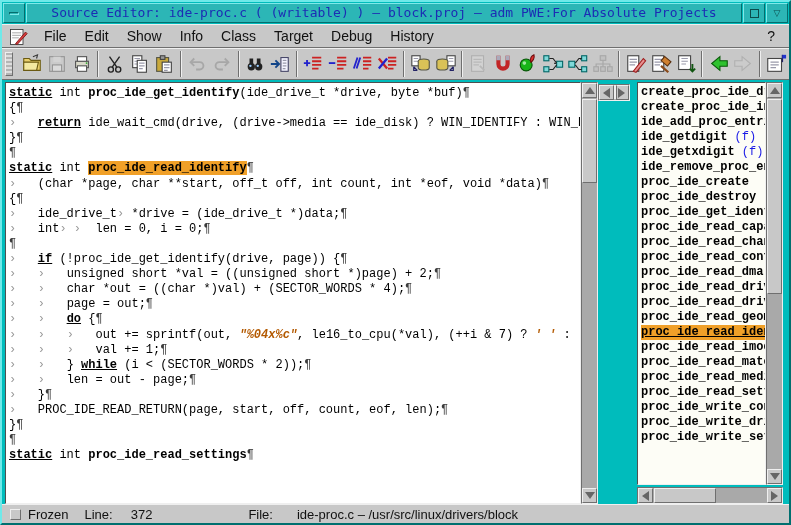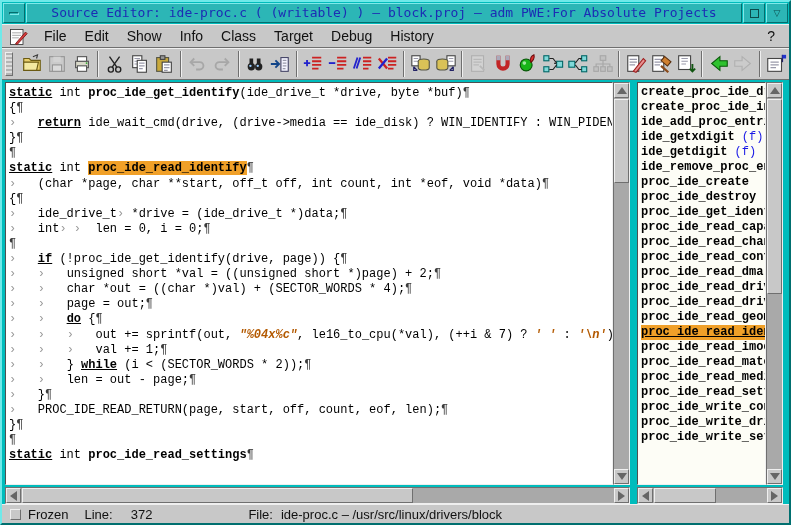--- a/index.html
+++ b/index.html
@@ -31,21 +31,21 @@
              display:flex; align-items:center; padding-left:3px; }
   .grip { width:9px; height:24px; margin-right:6px; border:1px solid; border-color:#efefef #6f6f6f #6f6f6f #efefef;
           background:repeating-linear-gradient(0deg,#b5b5b5 0 2px,#dedede 2px 4px); }
   .tb-btn { width:27px; height:27px; display:grid; place-items:center; background:#c8c8c8; }
   .tb-btn svg { width:22px; height:22px; }
   .tb-btn.disabled { opacity:.5; filter:grayscale(1); }
   .tb-sep { width:2px; height:26px; margin:0 3px; border-left:1px solid #6f6f6f; border-right:1px solid #efefef; }
 
   
   .main { flex:1; display:flex; padding:2px 1px 0 3px; gap:7px; background:#00bcbc; overflow:hidden; }
-  .editor-col { width:625px; display:flex; flex-direction:column; }
+  .editor-col { width:625px; display:flex; }
   .edit-row { flex:1; display:flex; overflow:hidden; }
   .codearea { width:608px; background:#ffffff; border:1px solid; border-color:#4f4f4f #efefef #efefef #4f4f4f;
               overflow:hidden; padding:3px 0 0 3px;
               font:12px/15.1px "Liberation Mono", monospace; color:#000; }
   .code-line { white-space:pre; height:15.1px; }
   .kw { font-weight:bold; text-decoration:underline; }
   .fn { font-weight:bold; }
   .hl { font-weight:bold; background:#f0a028; }
   .str { color:#b35900; font-style:italic; font-weight:bold; }
   .tab { color:#9a9a9a; }
@@ -81,21 +81,21 @@
   .cls-suffix { color:#1a1ae6; font-weight:normal; }
 
   
   .statusbar { height:19px; flex:none; background:#c8c8c8; border-top:1px solid #efefef;
                display:flex; align-items:center; font-size:13px; color:#111; white-space:nowrap; }
   .toggle { width:11px; height:11px; margin:0 7px 0 8px; background:#c8c8c8;
             border:1px solid; border-color:#efefef #6f6f6f #6f6f6f #efefef; }
   .st-line-label { margin-left:16px; }
   .st-line-value { margin-left:18px; }
   .st-file-label { margin-left:96px; }
-  .st-file-value { margin-left:8px; }
+  .st-file-value { margin-left:24px; }
 </style>
 </head>
 <body>
 
 <div class="frame">
 
   <div class="titlebar">
     <div class="tbtn">
         <span class="dash"></span>
       </div>
@@ -400,22 +400,22 @@
           </div>
       </div>
     </div>
 
     <div class="panel-col">
       <div class="panel-body">
         <div class="classlist" id="classlist">
             <div class="cls-item"><span>create_proc_ide_drives</span></div>
             <div class="cls-item"><span>create_proc_ide_interfaces</span></div>
             <div class="cls-item"><span>ide_add_proc_entries</span></div>
+            <div class="cls-item"><span>ide_getdigit</span><span class="cls-suffix"> (f)</span></div>
             <div class="cls-item"><span>ide_getxdigit</span><span class="cls-suffix"> (f)</span></div>
-            <div class="cls-item"><span>ide_getdigit</span><span class="cls-suffix"> (f)</span></div>
             <div class="cls-item"><span>ide_remove_proc_entries</span></div>
             <div class="cls-item"><span>proc_ide_create</span></div>
             <div class="cls-item"><span>proc_ide_destroy</span></div>
             <div class="cls-item"><span>proc_ide_get_identify</span></div>
             <div class="cls-item"><span>proc_ide_read_capacity</span></div>
             <div class="cls-item"><span>proc_ide_read_channel</span></div>
             <div class="cls-item"><span>proc_ide_read_config</span></div>
             <div class="cls-item"><span>proc_ide_read_dma</span></div>
             <div class="cls-item"><span>proc_ide_read_driver</span></div>
             <div class="cls-item"><span>proc_ide_read_drives</span></div>

